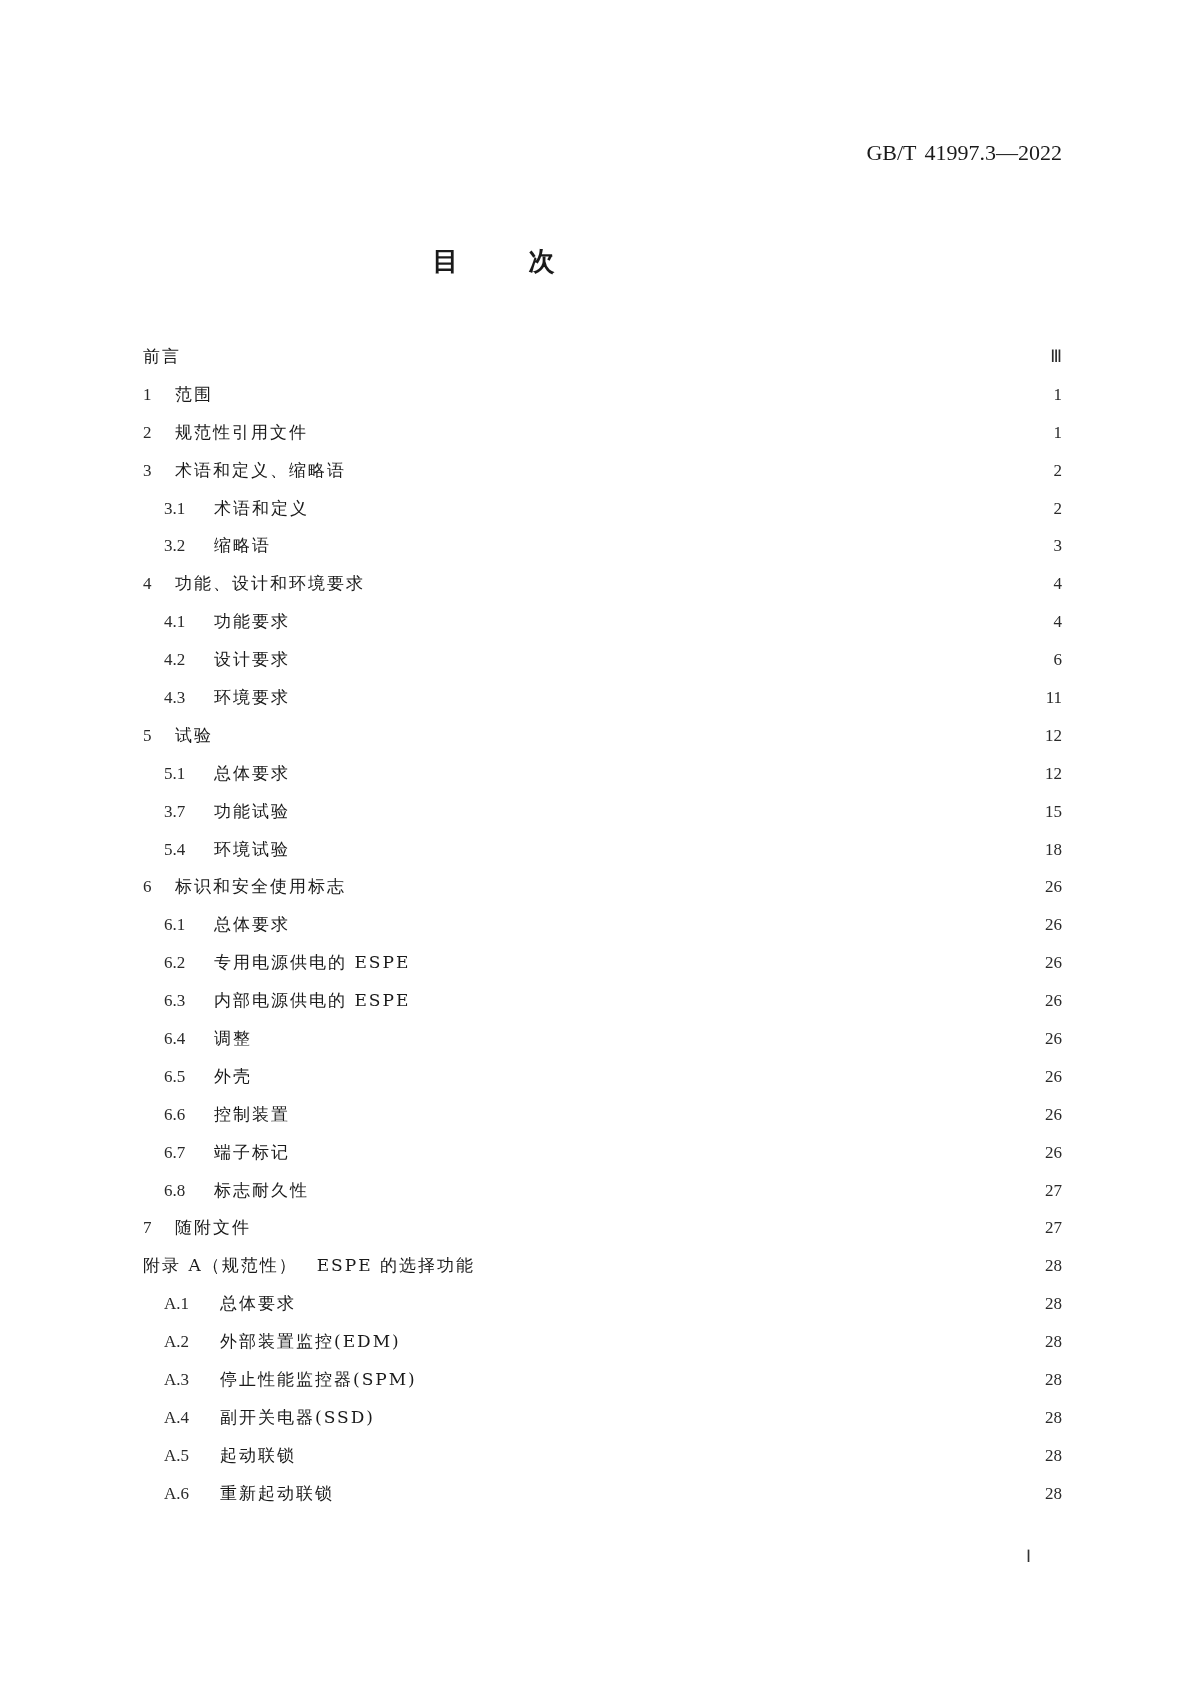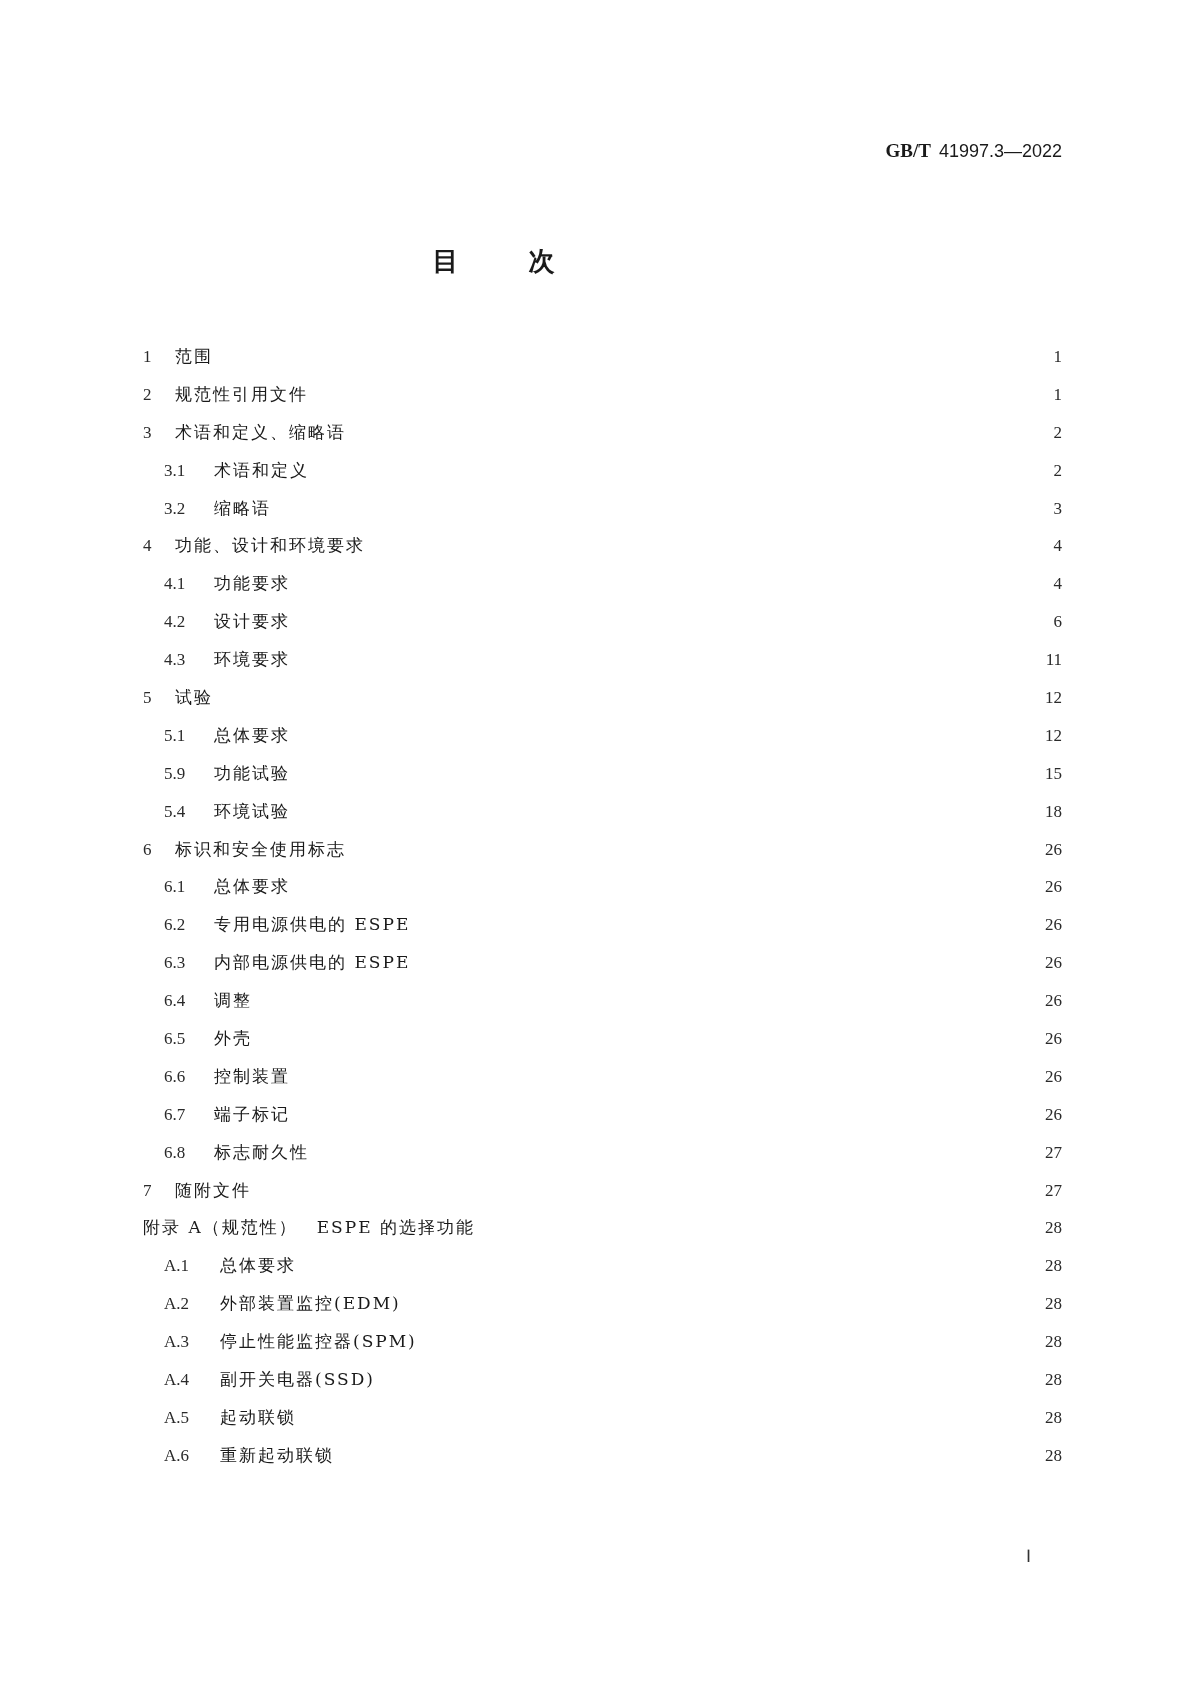--- a/index.html
+++ b/index.html
@@ -1,20 +1,20 @@
 <!DOCTYPE html>
 <html><head>
 <meta charset="utf-8">
 <style>
   html, body { margin: 0; padding: 0; background: #ffffff; }
   body { width: 1191px; height: 1684px; position: relative; overflow: hidden;
          font-family: "DejaVu Serif", "Liberation Serif", serif; color: #1a1a1a; }
   .std-code { position: absolute; top: 140px; right: 129px; font-size: 17px; white-space: nowrap; }
-  .std-code .prefix { font-family: "Liberation Serif", serif; font-weight: bold; font-size: 19px; }
-  .std-code .num { font-family: Liberation Sans, sans-serif; font-size: 18px; margin-left: 8px; }
+  .std-code .prefix { font-family: "Liberation Serif", serif; font-weight: normal; font-size: 22px; }
+  .std-code .num { font-family: Liberation Serif, serif; font-size: 22px; margin-left: 8px; }
   .title { position: absolute; top: 244px; left: 0; width: 987px; text-align: center;
            font-family: "DejaVu Sans", sans-serif; font-weight: bold; font-size: 26px; letter-spacing: 0; }
   .title span { display: inline-block; }
   .title .gap { width: 70px; }
   .toc { position: absolute; top: 338px; left: 143px; width: 919px; }
   .row { position: relative; height: 37.9px; line-height: 37.9px; font-size: 17px;
          display: flex; align-items: center; white-space: nowrap; }
   .row .num { display: inline-block; color: #2a2a2a; font-family: "Liberation Serif", serif; font-size: 17px; }
   .row .label { display: inline-block; letter-spacing: 2px; }
   .row .leader { flex: 1; height: 37.9px; margin: 0 6px 0 4px;
@@ -34,20 +34,26 @@
 
 <div class="std-code">
   <span class="prefix">GB/T</span><span class="num">41997.3—2022</span>
 </div>
 
 <div class="title">
   <span>目</span><span class="gap"></span><span>次</span>
 </div>
 
 <div class="toc" id="toc">
+    <div class="row front">
+      <span class="num"></span>
+      <span class="label">前言</span>
+      <span class="leader"></span>
+      <span class="page">Ⅲ</span>
+    </div>
     <div class="row l0">
       <span class="num">1</span>
       <span class="label">范围</span>
       <span class="leader"></span>
       <span class="page">1</span>
     </div>
     <div class="row l0">
       <span class="num">2</span>
       <span class="label">规范性引用文件</span>
       <span class="leader"></span>
@@ -101,21 +107,21 @@
       <span class="leader"></span>
       <span class="page">12</span>
     </div>
     <div class="row l1">
       <span class="num">5.1</span>
       <span class="label">总体要求</span>
       <span class="leader"></span>
       <span class="page">12</span>
     </div>
     <div class="row l1">
-      <span class="num">5.9</span>
+      <span class="num">3.7</span>
       <span class="label">功能试验</span>
       <span class="leader"></span>
       <span class="page">15</span>
     </div>
     <div class="row l1">
       <span class="num">5.4</span>
       <span class="label">环境试验</span>
       <span class="leader"></span>
       <span class="page">18</span>
     </div>

